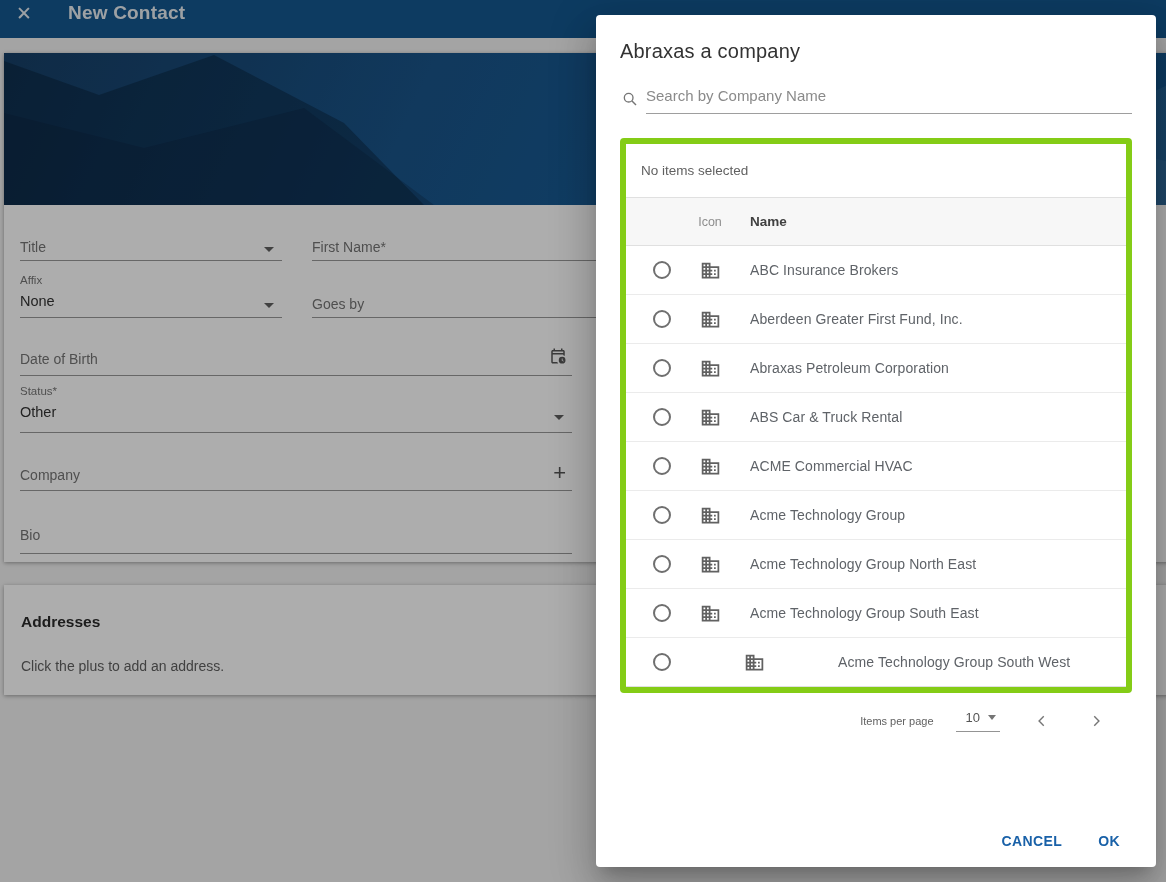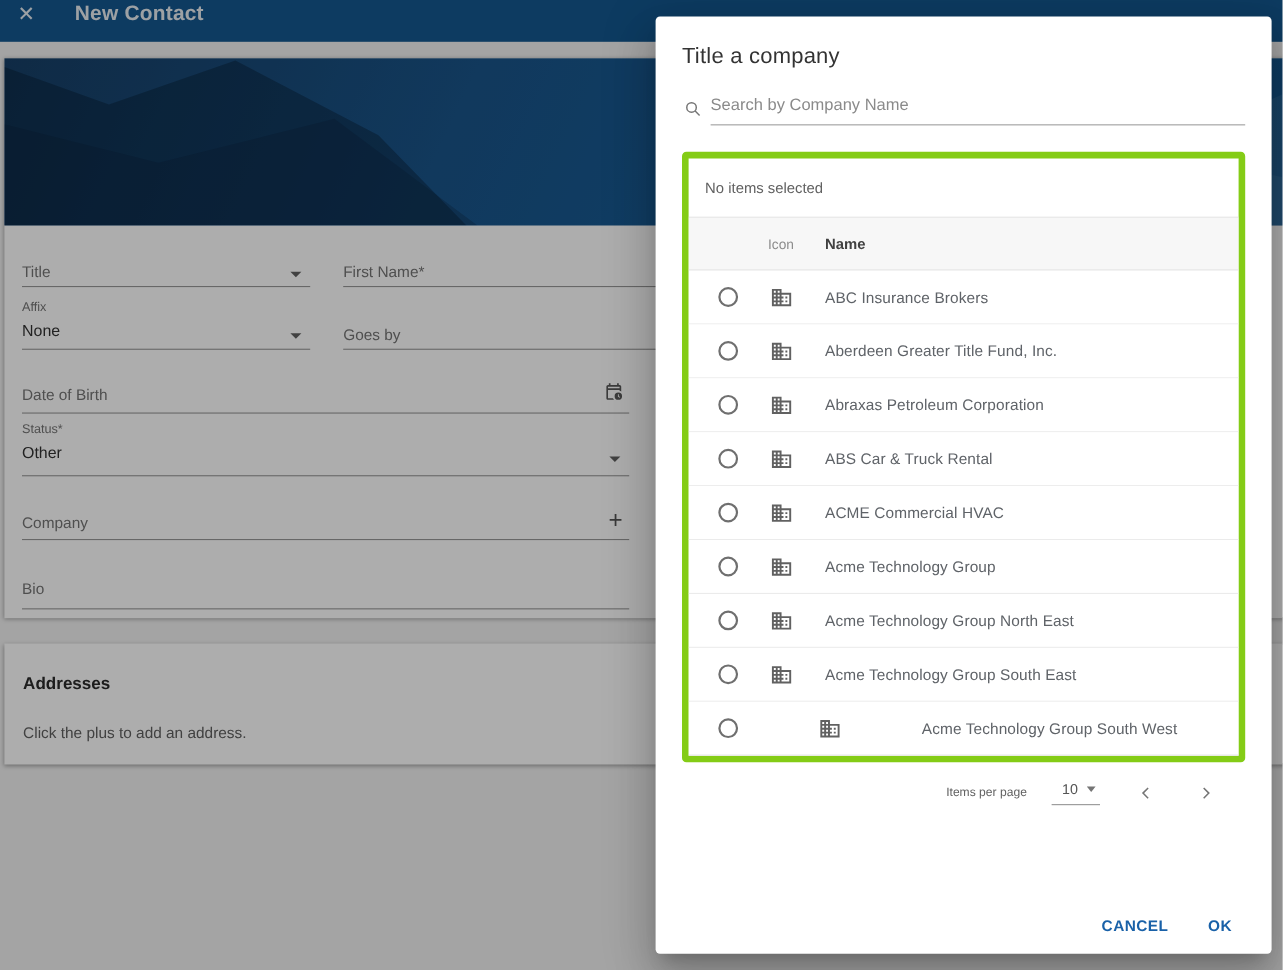--- a/index.html
+++ b/index.html
@@ -160,21 +160,21 @@
   <div class="card addr-card">
     <div class="addr-title">Addresses</div>
     <div class="addr-hint">Click the plus to add an address.</div>
   </div>
 
 </div>
 
 <div class="backdrop"></div>
 
 <div class="dialog">
-  <div class="dlg-title">Title a company</div>
+  <div class="dlg-title">Abraxas a company</div>
 
   <div class="search-row">
     <svg width="16" height="16" viewBox="0 0 24 24">
       <circle cx="10" cy="10" r="6.5" fill="none" stroke="#757575" stroke-width="2"></circle>
       <line x1="15" y1="15" x2="21" y2="21" stroke="#757575" stroke-width="2"></line>
     </svg>
     <input class="search-input" type="text" placeholder="Search by Company Name" style="">
   </div>
 
   <div class="list-wrap">
@@ -197,21 +197,21 @@
   </div>
         <div class="trow">
     <span class="c1">
             <span class="radio"></span>
           </span>
     <span class="c2">
       <svg width="21" height="21" viewBox="0 0 24 24" fill="#616161">
         <path d="M12 7V3H2v18h20V7H12zM6 19H4v-2h2v2zm0-4H4v-2h2v2zm0-4H4V9h2v2zm0-4H4V5h2v2zm4 12H8v-2h2v2zm0-4H8v-2h2v2zm0-4H8V9h2v2zm0-4H8V5h2v2zm10 12h-8v-2h2v-2h-2v-2h2v-2h-2V9h8v10zm-2-8h-2v2h2v-2zm0 4h-2v2h2v-2z"></path>
       </svg>
     </span>
-    <span class="c3">Aberdeen Greater Title Fund, Inc.</span>
+    <span class="c3">Aberdeen Greater First Fund, Inc.</span>
   </div>
         <div class="trow">
     <span class="c1">
             <span class="radio"></span>
           </span>
     <span class="c2">
       <svg width="21" height="21" viewBox="0 0 24 24" fill="#616161">
         <path d="M12 7V3H2v18h20V7H12zM6 19H4v-2h2v2zm0-4H4v-2h2v2zm0-4H4V9h2v2zm0-4H4V5h2v2zm4 12H8v-2h2v2zm0-4H8v-2h2v2zm0-4H8V9h2v2zm0-4H8V5h2v2zm10 12h-8v-2h2v-2h-2v-2h2v-2h-2V9h8v10zm-2-8h-2v2h2v-2zm0 4h-2v2h2v-2z"></path>
       </svg>
     </span>

